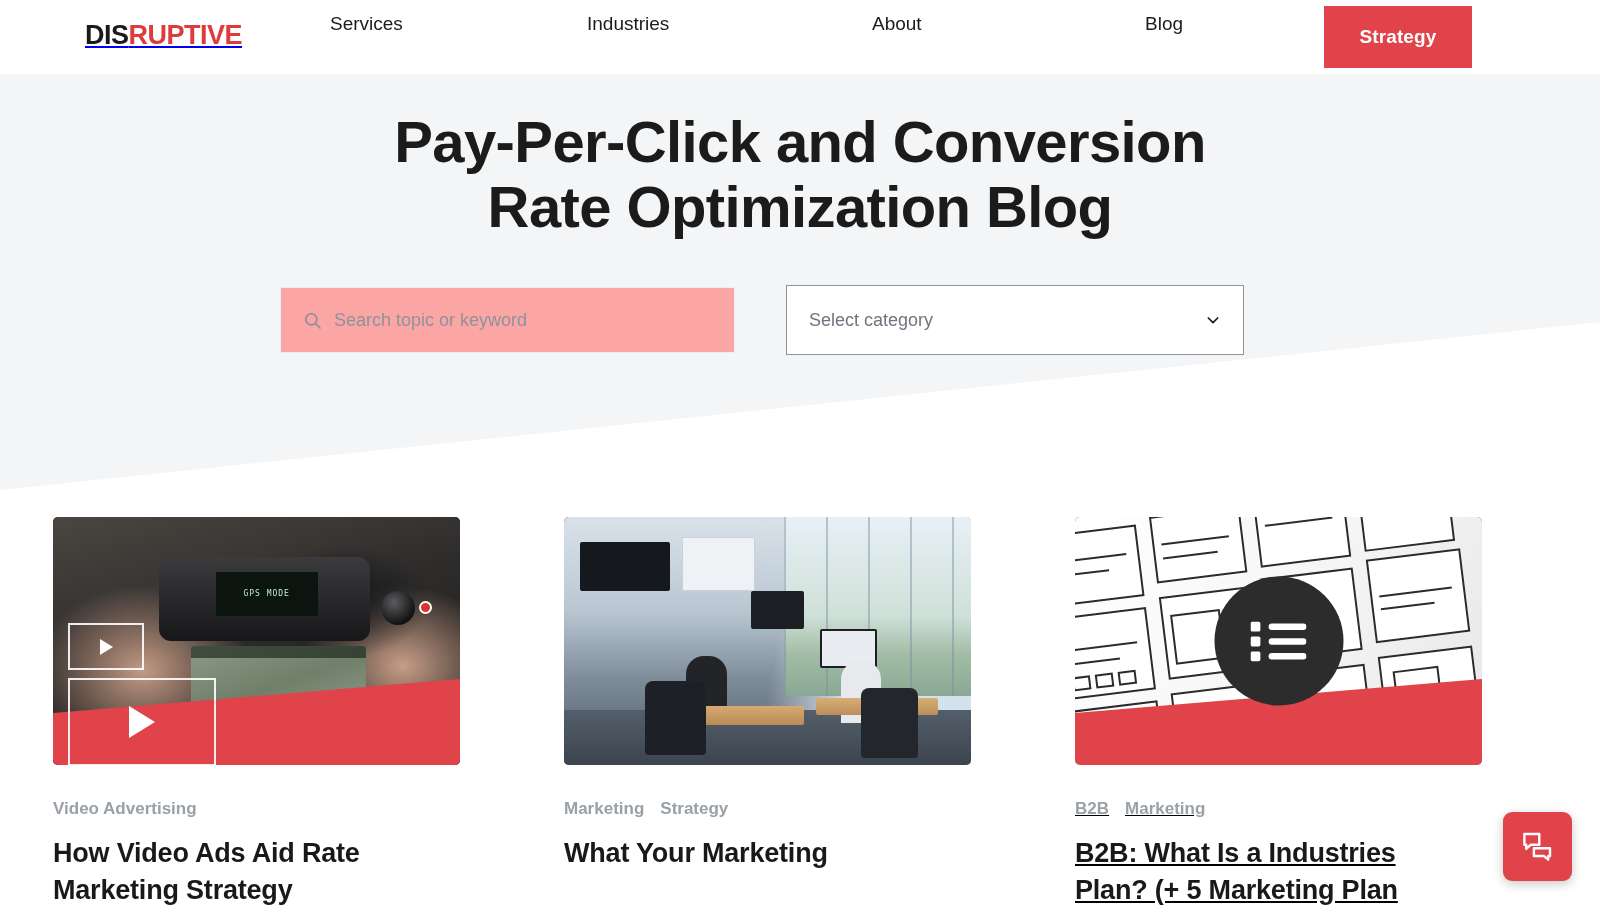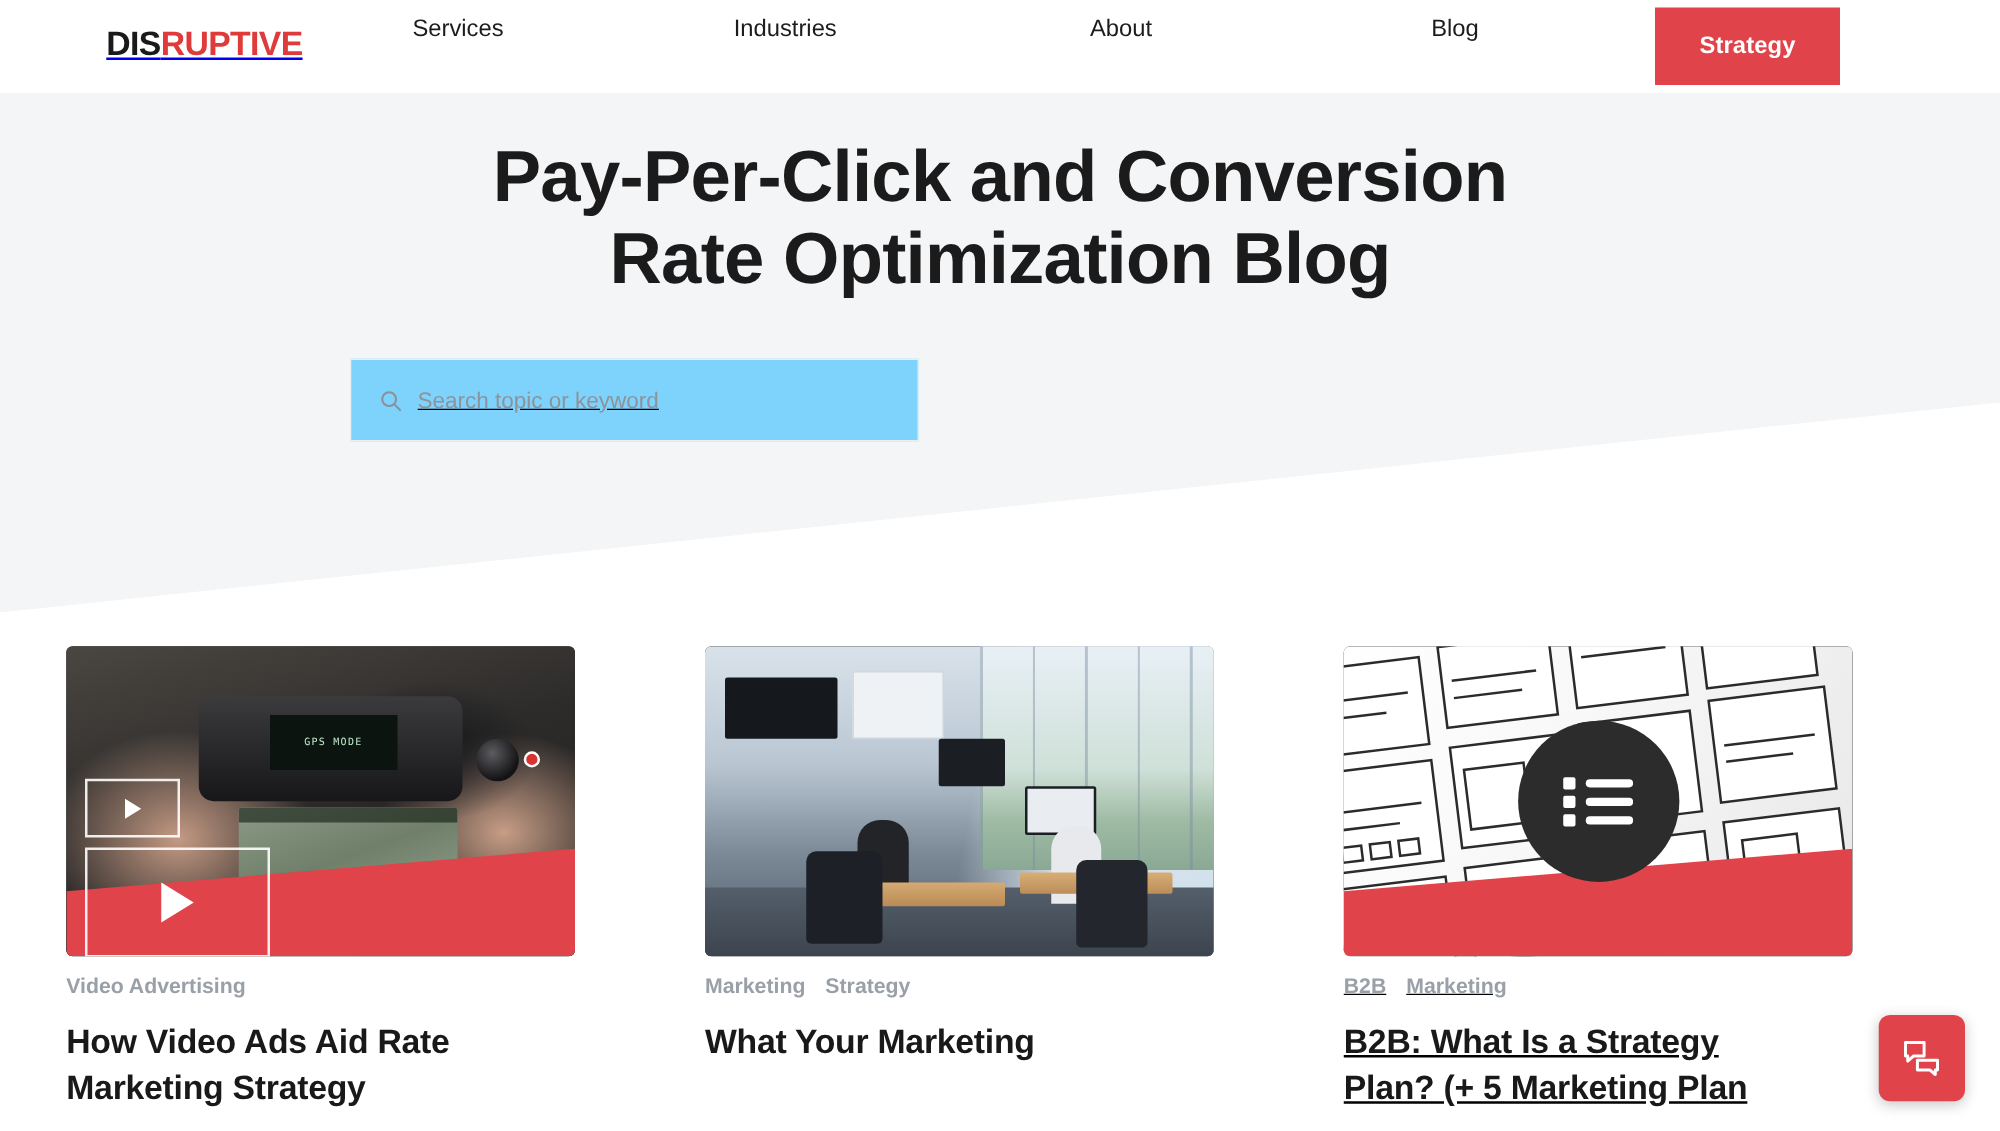--- a/index.html
+++ b/index.html
@@ -89,23 +89,23 @@
   }
 
   .hero-controls {
     position:absolute; left:0; top:213px;
     width:1600px; height:80px;
   }
 
   .search-wrap {
     position:absolute; left:280px; top:0;
     width:455px; height:66px;
-    background:#7dd3fc;
+    background:#fca5a5;
     border:1px solid #eceef1;
-    display:flex; align-items:center;text-decoration:underline;
+    display:flex; align-items:center;
   }
   .search-icon {
     margin-left:22px; margin-right:12px;
     width:19px; height:19px;
     flex:0 0 auto;
     color:#8b9099;
   }
   .search-input {
     flex:1 1 auto;
     border:none; outline:none;
@@ -353,21 +353,21 @@
     transform:translate(-50%,-50%);
     width:129px; height:129px;
     border-radius:50%;
     background:#2c2c2c;
     display:flex; align-items:center; justify-content:center;
   }
   .list-badge svg { width:56px; height:44px; }
 
   
   .card-tags {
-    margin-top:14px;
+    margin-top:34px;
     display:flex; gap:16px;
     font-size:17px; font-weight:bold;
     color:#9aa0a8;
     line-height:20px;
   }
   .card-tag { cursor:pointer; white-space:nowrap; }
 
   .card-title {
     margin-top:16px;
     font-size:27px;
@@ -422,20 +422,26 @@
   <div class="hero-controls">
 
     <div class="search-wrap">
       <svg class="search-icon" viewBox="0 0 24 24" fill="none" stroke="currentColor" stroke-width="2.1" stroke-linecap="round">
         <circle cx="10.5" cy="10.5" r="7"></circle>
         <line x1="15.8" y1="15.8" x2="21.5" y2="21.5"></line>
       </svg>
       <input class="search-input" type="text" placeholder="Search topic or keyword" style="">
     </div>
 
+    <div class="select-wrap">
+      <span class="select-label">Select category</span>
+      <svg class="select-caret" viewBox="0 0 24 24" fill="none" stroke="currentColor" stroke-width="2.6" stroke-linecap="round" stroke-linejoin="round">
+        <polyline points="5,9 12,16 19,9"></polyline>
+      </svg>
+    </div>
 
   </div>
 </section>
 
 <section class="cards">
 
   <article class="card card-0">
     <div class="card-thumb">
       <div class="photo photo-drone">
         <div class="drone-body"></div>
@@ -546,21 +552,21 @@
         </svg>
       </div>
     </div>
 
     <div class="card-tags">
       <span class="card-tag">B2B</span>
       <span class="card-tag">Marketing</span>
     </div>
 
     <h2 class="card-title">
-      <span>B2B: What Is a Strategy</span><br>
+      <span>B2B: What Is a Industries</span><br>
       <span>Plan? (+ 5 Marketing Plan</span>
     </h2>
   </article>
 
 </section>
 
 <button class="chat-btn" aria-label="Open chat">
   <svg viewBox="0 0 26 26" fill="none" stroke="#ffffff" stroke-width="2" stroke-linejoin="round">
     <path d="M2 2.5 H14.5 V11.5 H7.5 L3.5 15 V11.5 H2 Z"></path>
     <path d="M10 14.5 H23.5 V21 H22 V24 L18.5 21 H10 Z"></path>

